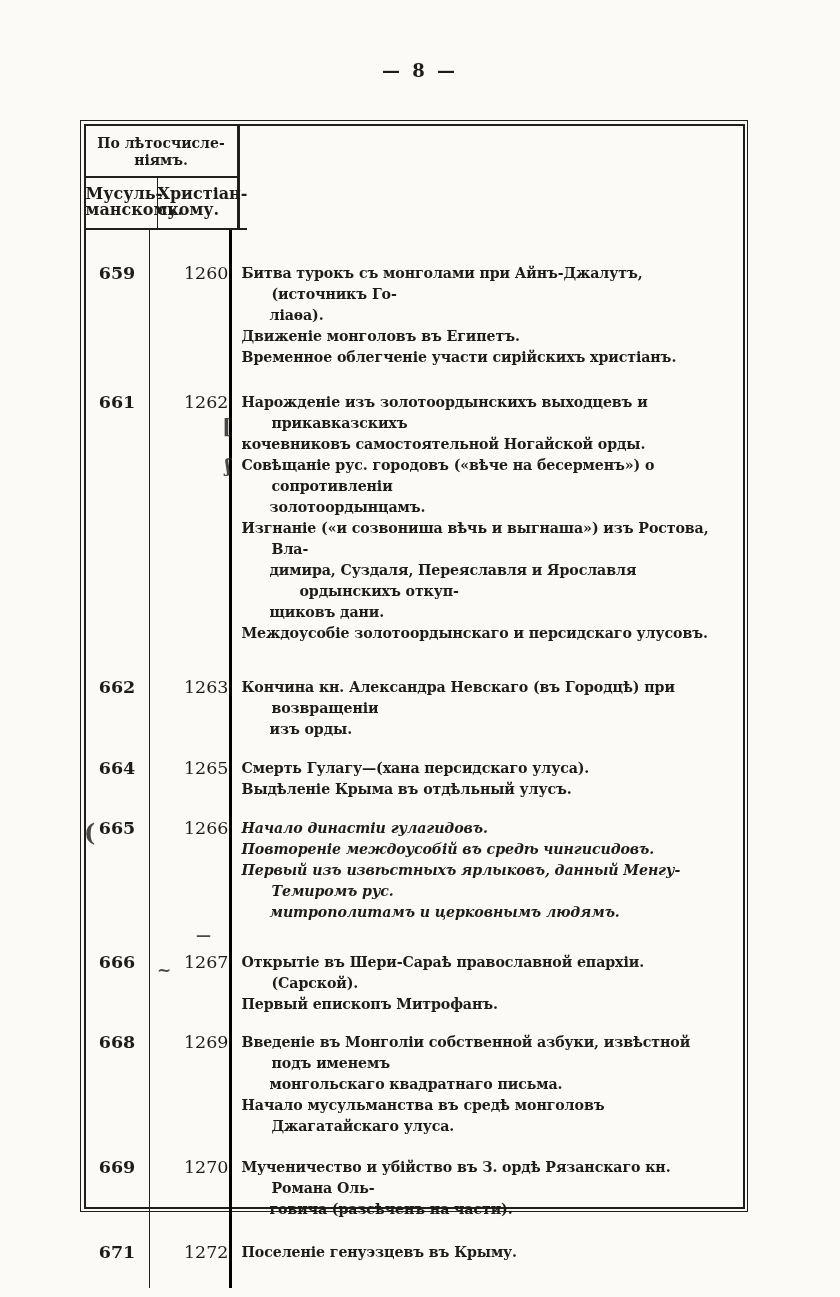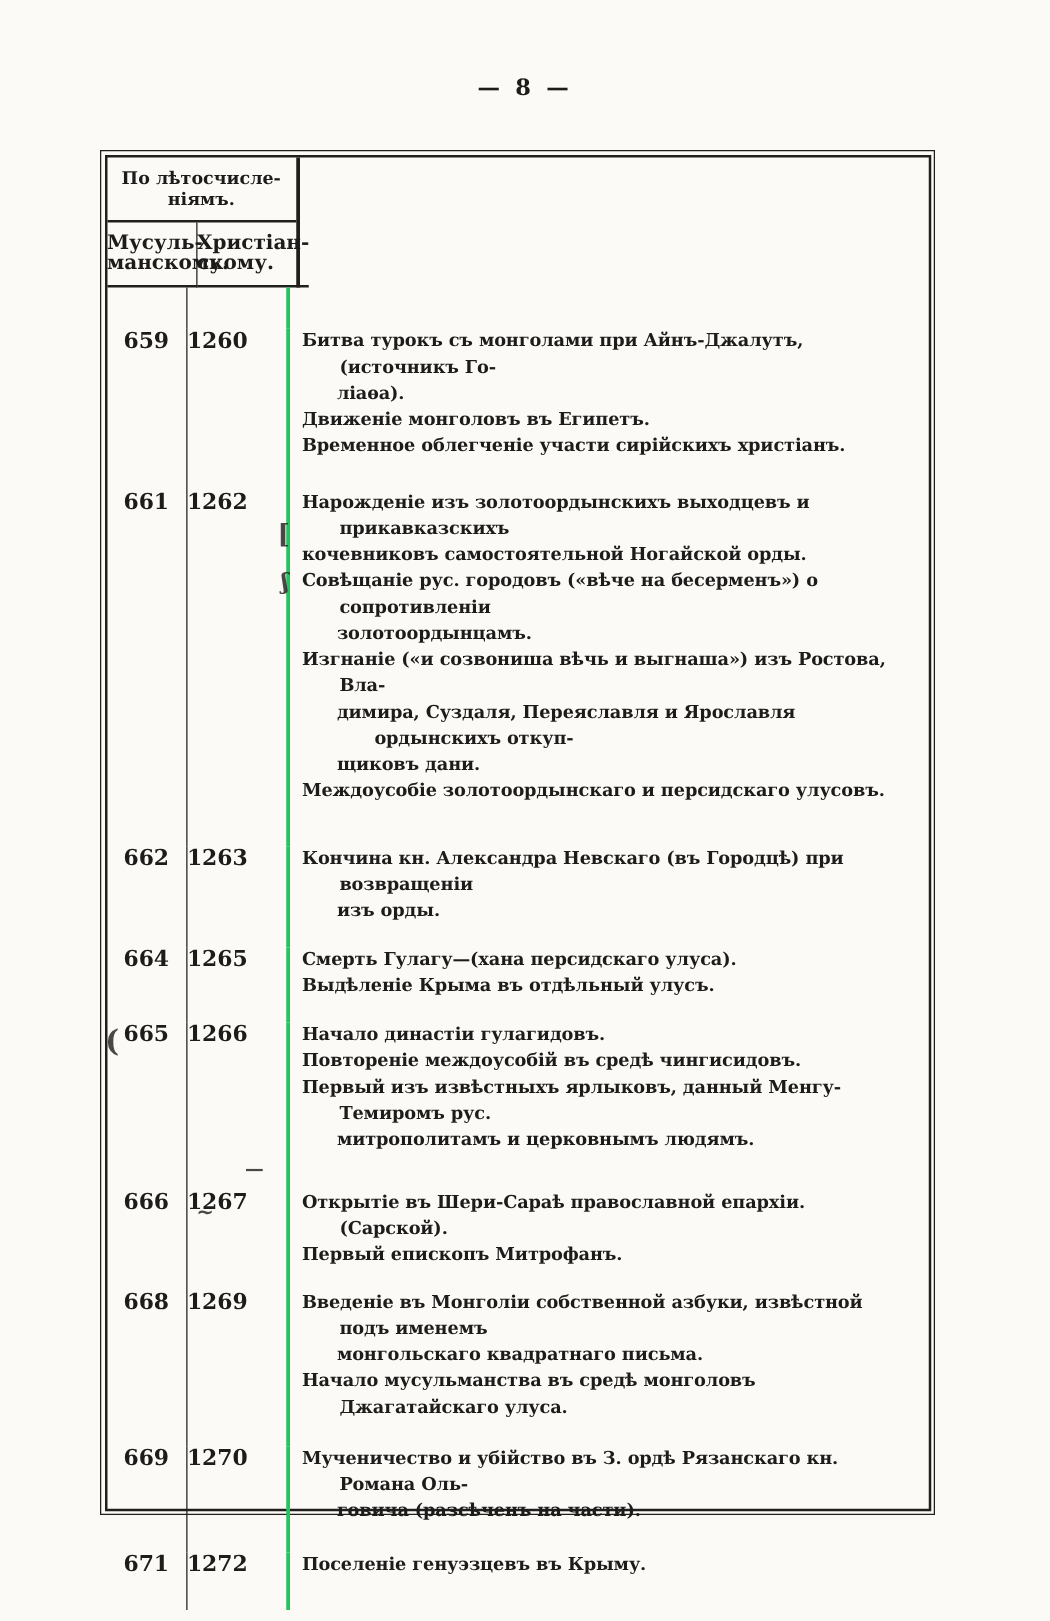--- a/index.html
+++ b/index.html
@@ -37,22 +37,22 @@
   }
   .ysub .m{width:72px;border-right:1.5px solid #201f1d}
   .ysub .h{flex:1}
   .brow{display:flex;flex:0 0 auto}
   .brow.filler{flex:1 1 auto}
   .cm{
     width:64px;border-right:1.5px solid #201f1d;box-sizing:border-box;
     text-align:center;font-size:17.5px;font-weight:bold;line-height:21px;
   }
   .cc{
-    width:82px;border-right:3px solid #22c55e;box-sizing:border-box;
-    text-align:left;font-size:17.5px;font-weight:bold;line-height:21px;
+    width:82px;border-right:3px solid #000000;box-sizing:border-box;
+    text-align:right;font-size:17.5px;font-weight:normal;line-height:21px;
   }
   .ce{flex:1;padding-left:10px;padding-right:12px}
   .spacer{height:33px}
   .line{
     font-size:14.2px;font-weight:bold;line-height:21px;
     letter-spacing:-0.1px;
     padding-left:30px;text-indent:-30px;
   }
   .line.ind{padding-left:58px}
   .artifact{
@@ -131,21 +131,21 @@
     <div class="cc">1265</div>
     <div class="ce" style="padding-bottom: 18px;">
               <div class="line">Смерть Гулагу—(хана персидскаго улуса).</div>
               <div class="line">Выдѣленіе Крыма въ отдѣльный улусъ.</div>
             </div>
   </div>
 
   <div class="brow">
     <div class="cm">665</div>
     <div class="cc">1266</div>
-    <div class="ce" style="padding-bottom: 29px;">
+    <div class="ce" style="padding-bottom: 29px; font-style: italic;">
               <div class="line">Начало династіи гулагидовъ.</div>
               <div class="line">Повтореніе междоусобій въ средѣ чингисидовъ.</div>
               <div class="line">Первый изъ извѣстныхъ ярлыковъ, данный Менгу-Темиромъ рус.</div>
               <div class="line ind">митрополитамъ и церковнымъ людямъ.</div>
             </div>
   </div>
 
   <div class="brow">
     <div class="cm">666</div>
     <div class="cc">1267</div>

